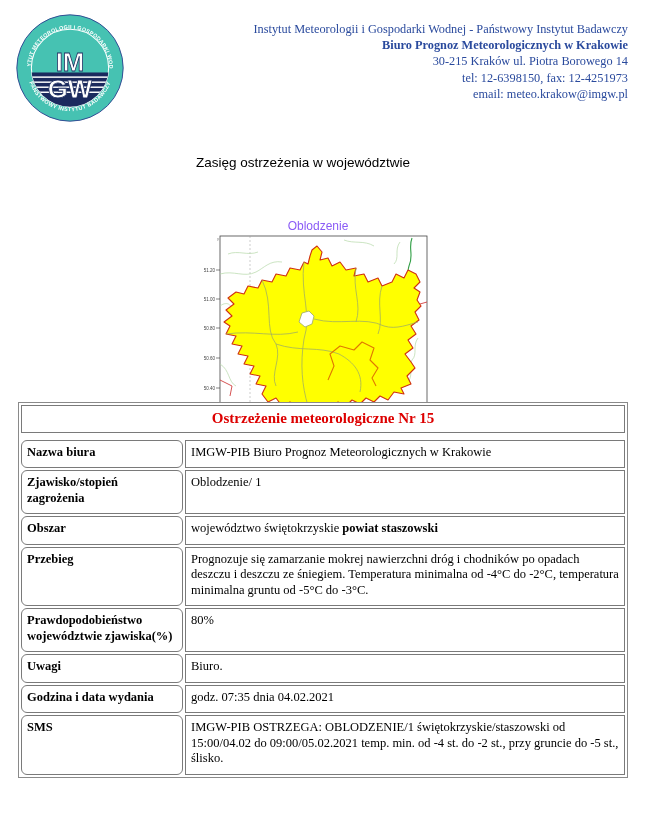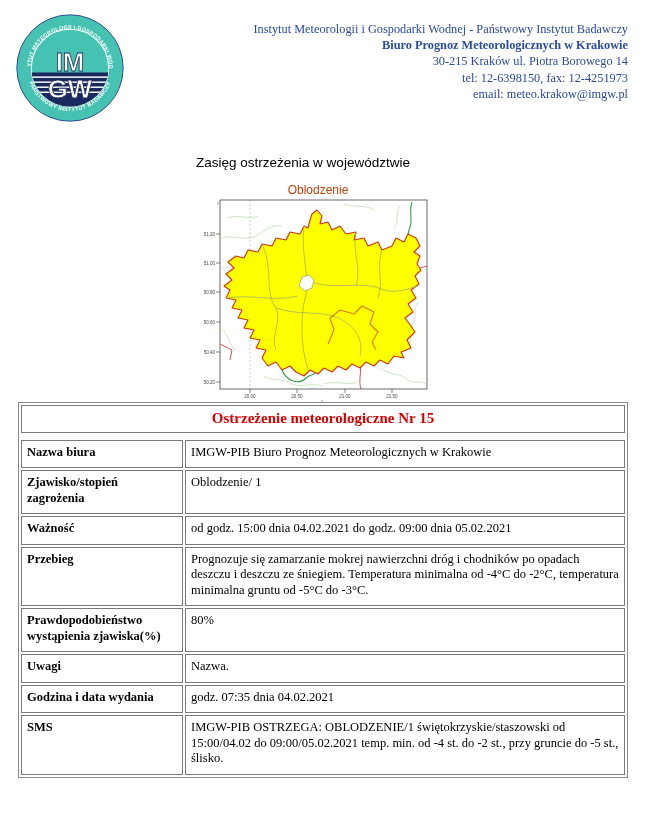--- a/index.html
+++ b/index.html
@@ -7,30 +7,30 @@
         font-family:"Liberation Sans",sans-serif;}
   
   .logo{position:absolute;left:14px;top:12px;width:112px;height:112px;}
   .hdr{position:absolute;top:21px;right:18px;text-align:right;color:#2a4a9d;
        font-size:12.3px;line-height:16.2px;font-family:Liberation Serif, serif;}
   .hdr .b{font-weight:bold;}
   
   .caption{position:absolute;top:155px;left:0;width:606px;text-align:center;
            font-size:13.5px;color:#000;}
   .map-block{position:absolute;left:204px;top:183px;width:228px;}
-  .map-title{text-align:center;font-size:12px;color:#c2410c;margin-bottom:1px;}
+  .map-title{text-align:center;font-size:12px;color:#8b5cf6;margin-bottom:1px;margin-top:36px;}
   svg.map{display:block;width:228px;height:204px;}
   
   .doc-col{position:absolute;left:18px;top:402px;width:610px;}
   table.warn{width:610px;border-collapse:separate;border-spacing:2px;
              border:1px solid #8a8a8a;background:#fff;
              font-family:"Liberation Serif",serif;font-size:12.5px;color:#000;}
   table.warn td{border:1px solid #7a7a7a;vertical-align:top;
                 padding:4px 5px 7px 5px;line-height:15.5px;background:#fff;}
-  td.lbl{width:150px;font-weight:bold;}
+  td.lbl{width:150px;font-weight:bold;border-radius:6px;}
   tr.title-row td{text-align:center;color:#dd0000;font-weight:bold;
                   font-size:15px;padding:5px 4px;}
   tr.spacer td{border:none;padding:0;height:3px;line-height:3px;}
 </style>
 </head>
 <body>
 
 <div class="page">
 
   <svg class="logo" viewBox="0 0 100 100">
@@ -161,34 +161,34 @@
           </tr>
       <tr>
         <td class="lbl">Nazwa biura</td>
         <td><span>IMGW-PIB Biuro Prognoz Meteorologicznych w Krakowie</span><b></b></td>
       </tr>
       <tr>
         <td class="lbl">Zjawisko/stopień zagrożenia</td>
         <td><span>Oblodzenie/ 1</span><b></b></td>
       </tr>
       <tr>
-        <td class="lbl">Ważność</td>
-        <td><span>od godz. 15:00 dnia 04.02.2021 do godz. 09:00 dnia 05.02.2021</span><b></b></td>
+        <td class="lbl">Obszar</td>
+        <td><span>województwo świętokrzyskie </span><b>powiat staszowski</b></td>
       </tr>
       <tr>
         <td class="lbl">Przebieg</td>
         <td><span>Prognozuje się zamarzanie mokrej nawierzchni dróg i chodników po opadach deszczu i deszczu ze śniegiem. Temperatura minimalna od -4°C do -2°C, temperatura minimalna gruntu od -5°C do -3°C.</span><b></b></td>
       </tr>
       <tr>
-        <td class="lbl">Prawdopodobieństwo wystąpienia zjawiska(%)</td>
+        <td class="lbl">Prawdopodobieństwo województwie zjawiska(%)</td>
         <td><span>80%</span><b></b></td>
       </tr>
       <tr>
         <td class="lbl">Uwagi</td>
-        <td><span>Nazwa.</span><b></b></td>
+        <td><span>Biuro.</span><b></b></td>
       </tr>
       <tr>
         <td class="lbl">Godzina i data wydania</td>
         <td><span>godz. 07:35 dnia 04.02.2021</span><b></b></td>
       </tr>
       <tr>
         <td class="lbl">SMS</td>
         <td><span>IMGW-PIB OSTRZEGA: OBLODZENIE/1 świętokrzyskie/staszowski od 15:00/04.02 do 09:00/05.02.2021 temp. min. od -4 st. do -2 st., przy gruncie do -5 st., ślisko.</span><b></b></td>
       </tr>
     </tbody>

